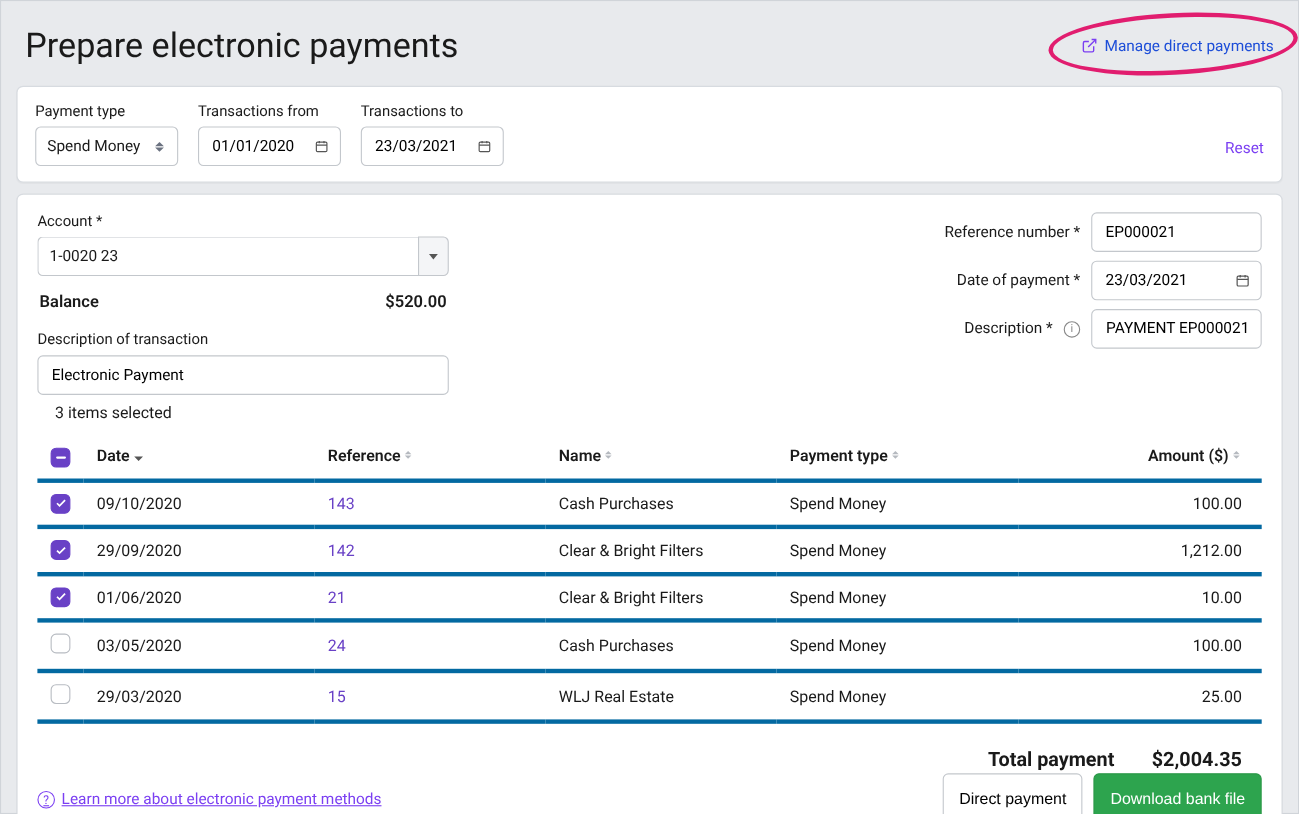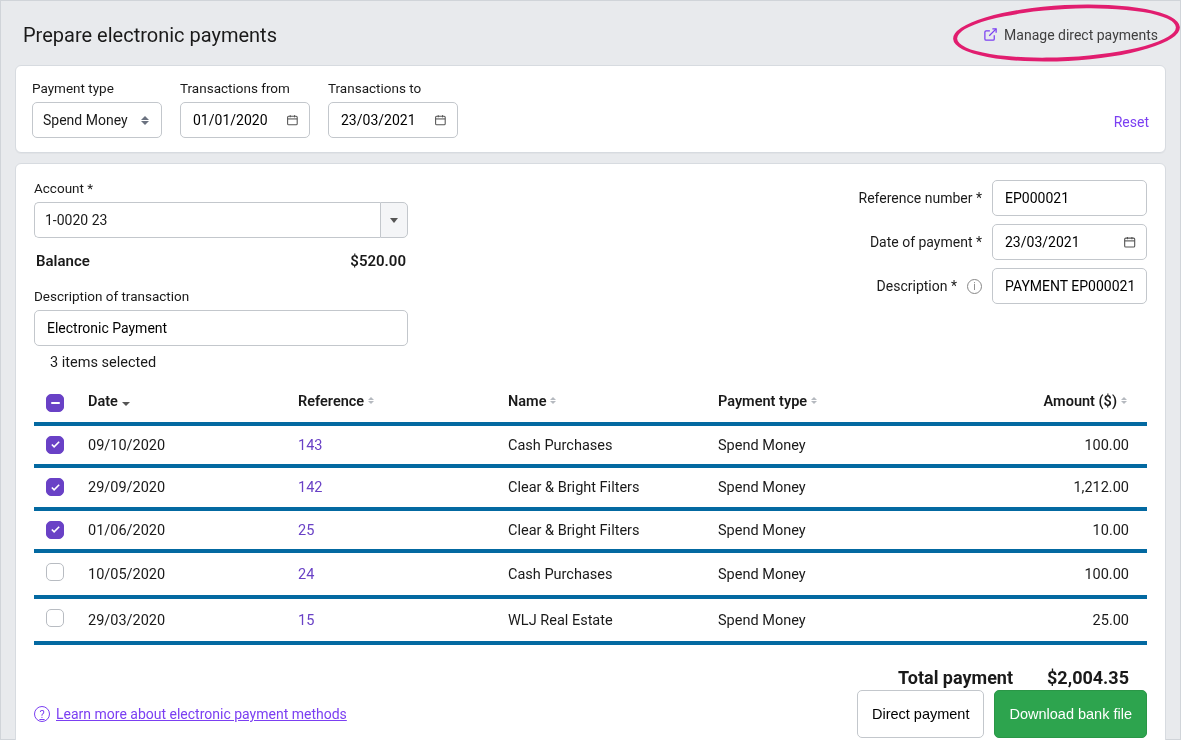--- a/index.html
+++ b/index.html
@@ -19,26 +19,26 @@
     padding: 12px 14px 12px 14px;
     position: relative;
   }
   .page-header {
     display: flex;
     justify-content: space-between;
     align-items: center;
     padding: 10px 8px 18px 8px;
   }
   .page-title {
-    font-size: 20px;
+    font-size: 31px;
     font-weight: 400;
     margin: 0;
   }
   .manage-link {
-    color: #404040;
+    color: #1d4ed8;
     text-decoration: none;
     display: inline-flex;
     align-items: flex-start;
     gap: 6px;
     position: relative;
   }
   .external-icon { width: 15px; height: 15px; }
   .highlight-ellipse {
     position: absolute;
     left: -30px; right: -22px; top: -22px; bottom: -18px;
@@ -345,28 +345,28 @@
     <td class="col-ptype">Spend Money</td>
     <td class="col-amt">1,212.00</td>
           </tr>
           <tr>
     <td class="col-check"><span class="cbox checked">
                 <svg width="11" height="11" viewBox="0 0 24 24" fill="none" stroke="#fff" stroke-width="3.5">
                   <polyline points="20 6 9 17 4 12"></polyline>
                 </svg>
               </span></td>
     <td class="col-date">01/06/2020</td>
-    <td class="col-ref"><span class="ref-link">25</span></td>
+    <td class="col-ref"><span class="ref-link">21</span></td>
     <td class="col-name">Clear &amp; Bright Filters</td>
     <td class="col-ptype">Spend Money</td>
     <td class="col-amt">10.00</td>
           </tr>
           <tr>
     <td class="col-check"><span class="cbox "></span></td>
-    <td class="col-date">10/05/2020</td>
+    <td class="col-date">03/05/2020</td>
     <td class="col-ref"><span class="ref-link">24</span></td>
     <td class="col-name">Cash Purchases</td>
     <td class="col-ptype">Spend Money</td>
     <td class="col-amt">100.00</td>
           </tr>
           <tr>
     <td class="col-check"><span class="cbox "></span></td>
     <td class="col-date">29/03/2020</td>
     <td class="col-ref"><span class="ref-link">15</span></td>
     <td class="col-name">WLJ Real Estate</td>

